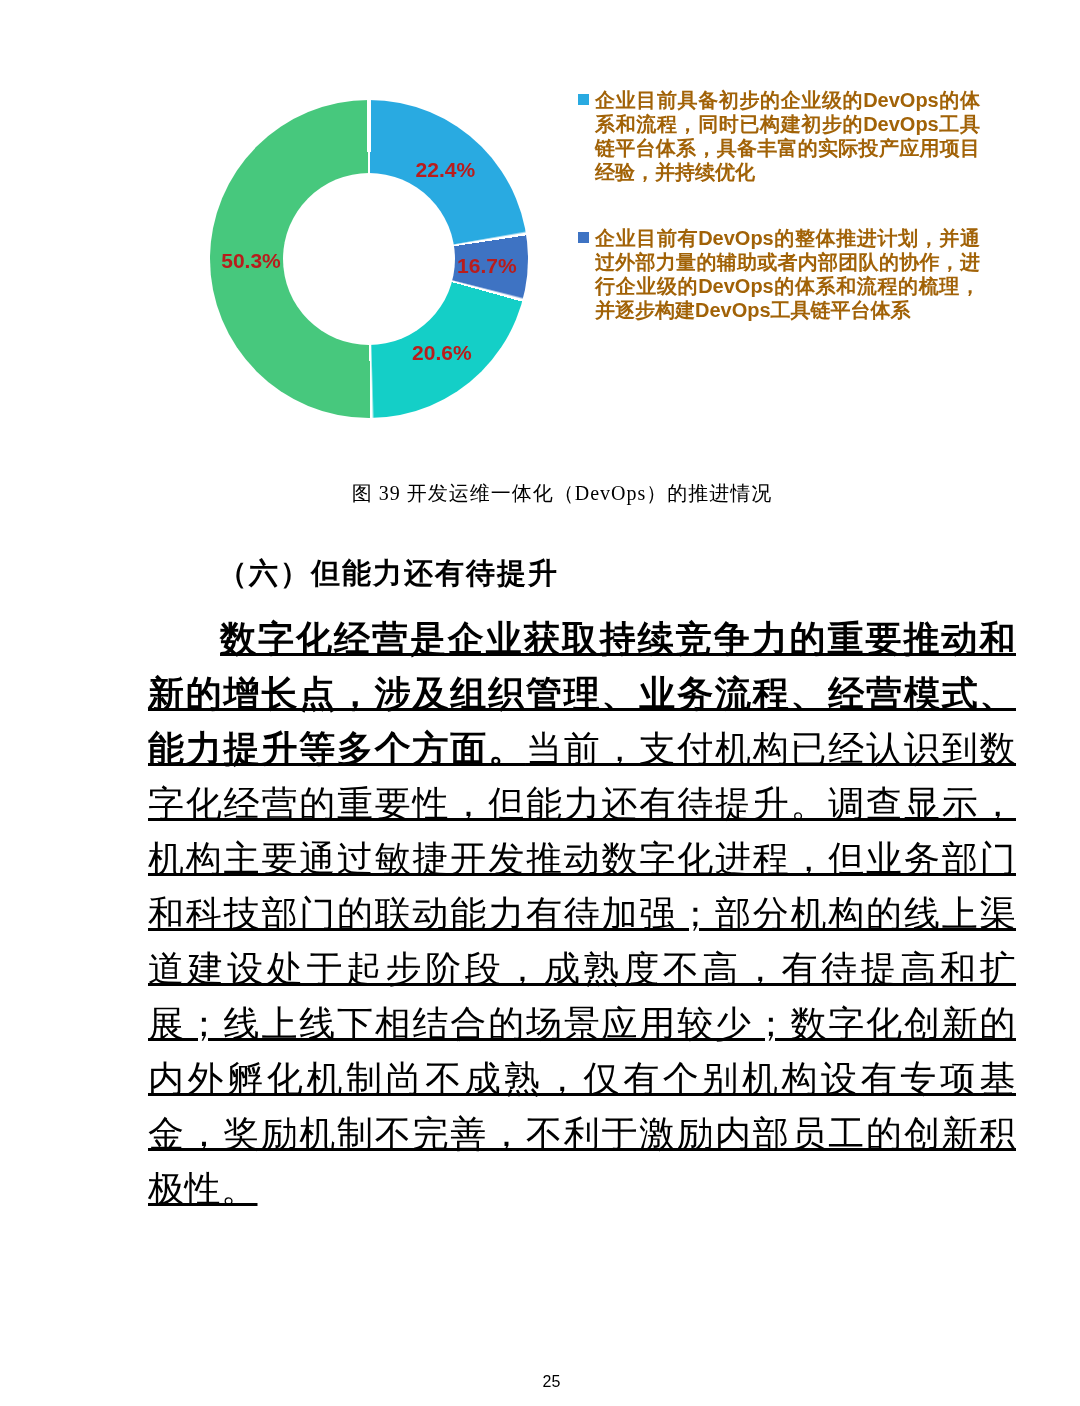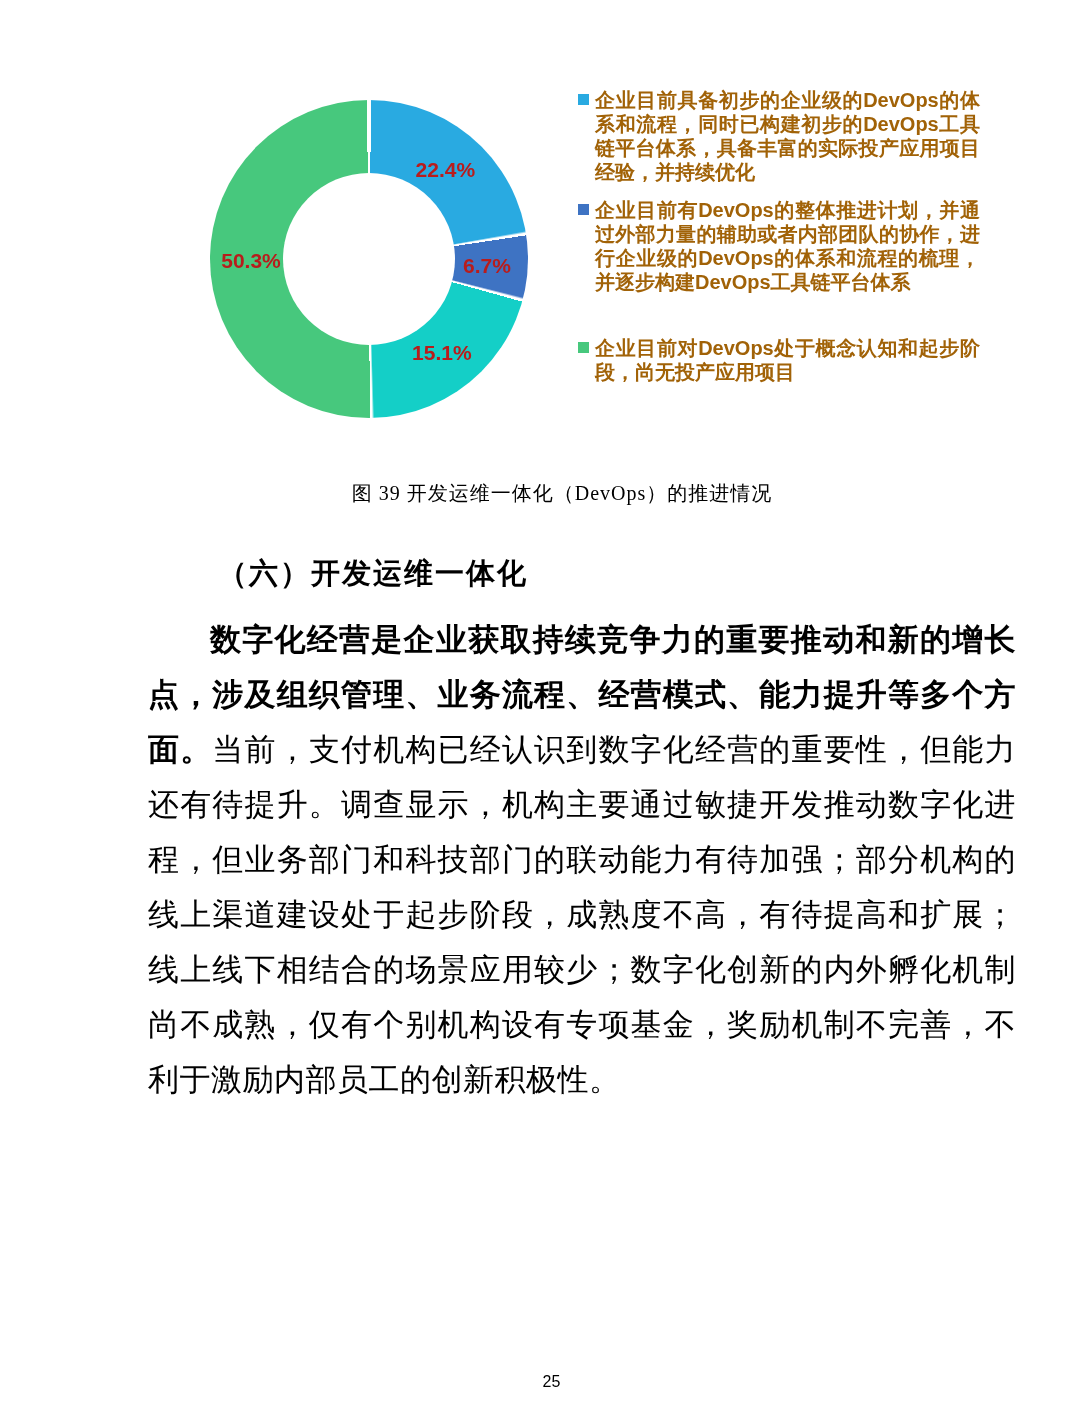--- a/index.html
+++ b/index.html
@@ -56,26 +56,27 @@
   }
 
   
   .heading {
     margin: 50px 0 0 218px;
     font: 700 29px/34px "Liberation Serif", serif;
     letter-spacing: 2px;
   }
   .bodytext {
     margin: 22px 64px 0 148px;
-    font-size: 31px;
+    font-size: 36px;
     line-height: 55px;
     text-align: justify;
     text-justify: inter-ideograph;
     text-indent: 2em;
     letter-spacing: 0.5px;
+    text-decoration: underline;
   }
   .bodytext .lead { font-weight: 700; }
 
   
   .page-number {
     position: absolute;
     left: 0; right: 0; bottom: 16px;
     text-align: center;
     font: 400 16px/1 "Liberation Sans", sans-serif;
     padding-left: 23px;
@@ -84,42 +85,38 @@
 </head>
 <body>
 
 <div class="page">
 
   <div class="figure">
     <div class="donut-wrap">
       <div class="donut" id="donut" style="background: conic-gradient(rgb(255, 255, 255) 0deg, rgb(255, 255, 255) 0.8deg, rgb(41, 170, 225) 0.8deg, rgb(41, 170, 225) 79.84deg, rgb(255, 255, 255) 80.64deg, rgb(255, 255, 255) 81.44deg, rgb(62, 115, 195) 81.44deg, rgb(62, 115, 195) 103.96deg, rgb(255, 255, 255) 104.76deg, rgb(255, 255, 255) 105.56deg, rgb(20, 207, 199) 105.56deg, rgb(20, 207, 199) 178.12deg, rgb(255, 255, 255) 178.92deg, rgb(255, 255, 255) 179.72deg, rgb(71, 200, 125) 179.72deg, rgb(71, 200, 125) 359.2deg, rgb(255, 255, 255) 359.2deg, rgb(255, 255, 255) 360deg);"></div>
 
     <span class="donut-label" style="left: 235.4px; top: 69px;">22.4%</span>
-        <span class="donut-label" style="left: 276.9px; top: 164.6px;">6.7%</span>
-        <span class="donut-label" style="left: 231.9px; top: 251.8px;">15.1%</span>
+        <span class="donut-label" style="left: 276.9px; top: 164.6px;">16.7%</span>
+        <span class="donut-label" style="left: 231.9px; top: 251.8px;">20.6%</span>
         <span class="donut-label" style="left: 41px; top: 160.1px;">50.3%</span>
       </div>
     <div class="legend" id="legend">
 
     <div class="legend-item">
           <span class="legend-swatch" style="background: rgb(41, 170, 225);"></span>
           <span class="legend-text">企业目前具备初步的企业级的DevOps的体系和流程，同时已构建初步的DevOps工具链平台体系，具备丰富的实际投产应用项目经验，并持续优化</span>
         </div>
         <div class="legend-item">
           <span class="legend-swatch" style="background: rgb(62, 115, 195);"></span>
           <span class="legend-text">企业目前有DevOps的整体推进计划，并通过外部力量的辅助或者内部团队的协作，进行企业级的DevOps的体系和流程的梳理，并逐步构建DevOps工具链平台体系</span>
         </div>
-        <div class="legend-item">
-          <span class="legend-swatch" style="background: rgb(71, 200, 125);"></span>
-          <span class="legend-text">企业目前对DevOps处于概念认知和起步阶段，尚无投产应用项目</span>
-        </div>
       </div>
   </div>
 
   <div class="caption">图 39 开发运维一体化（DevOps）的推进情况</div>
 
-  <div class="heading">（六）开发运维一体化</div>
+  <div class="heading">（六）但能力还有待提升</div>
 
   <p class="bodytext"><span class="lead">数字化经营是企业获取持续竞争力的重要推动和新的增长点，涉及组织管理、业务流程、经营模式、能力提升等多个方面。</span><span>当前，支付机构已经认识到数字化经营的重要性，但能力还有待提升。调查显示，机构主要通过敏捷开发推动数字化进程，但业务部门和科技部门的联动能力有待加强；部分机构的线上渠道建设处于起步阶段，成熟度不高，有待提高和扩展；线上线下相结合的场景应用较少；数字化创新的内外孵化机制尚不成熟，仅有个别机构设有专项基金，奖励机制不完善，不利于激励内部员工的创新积极性。</span></p>
 
   <div class="page-number">25</div>
 
 </div>
 
 </body></html>

